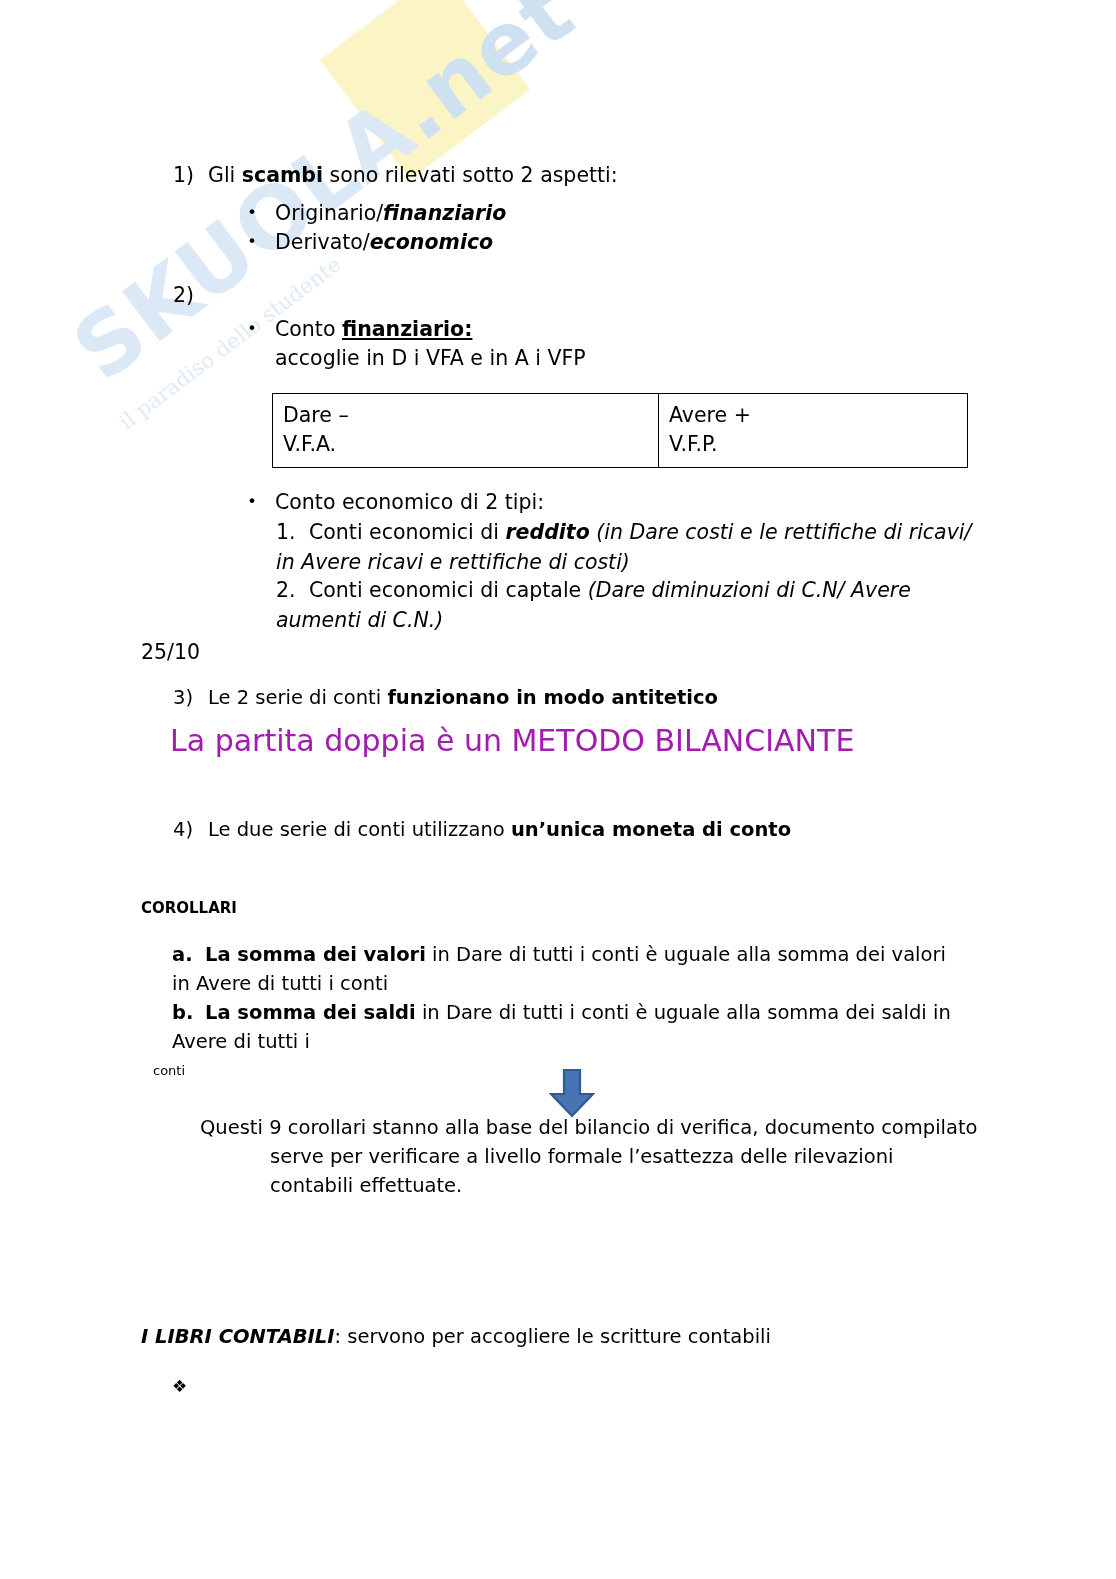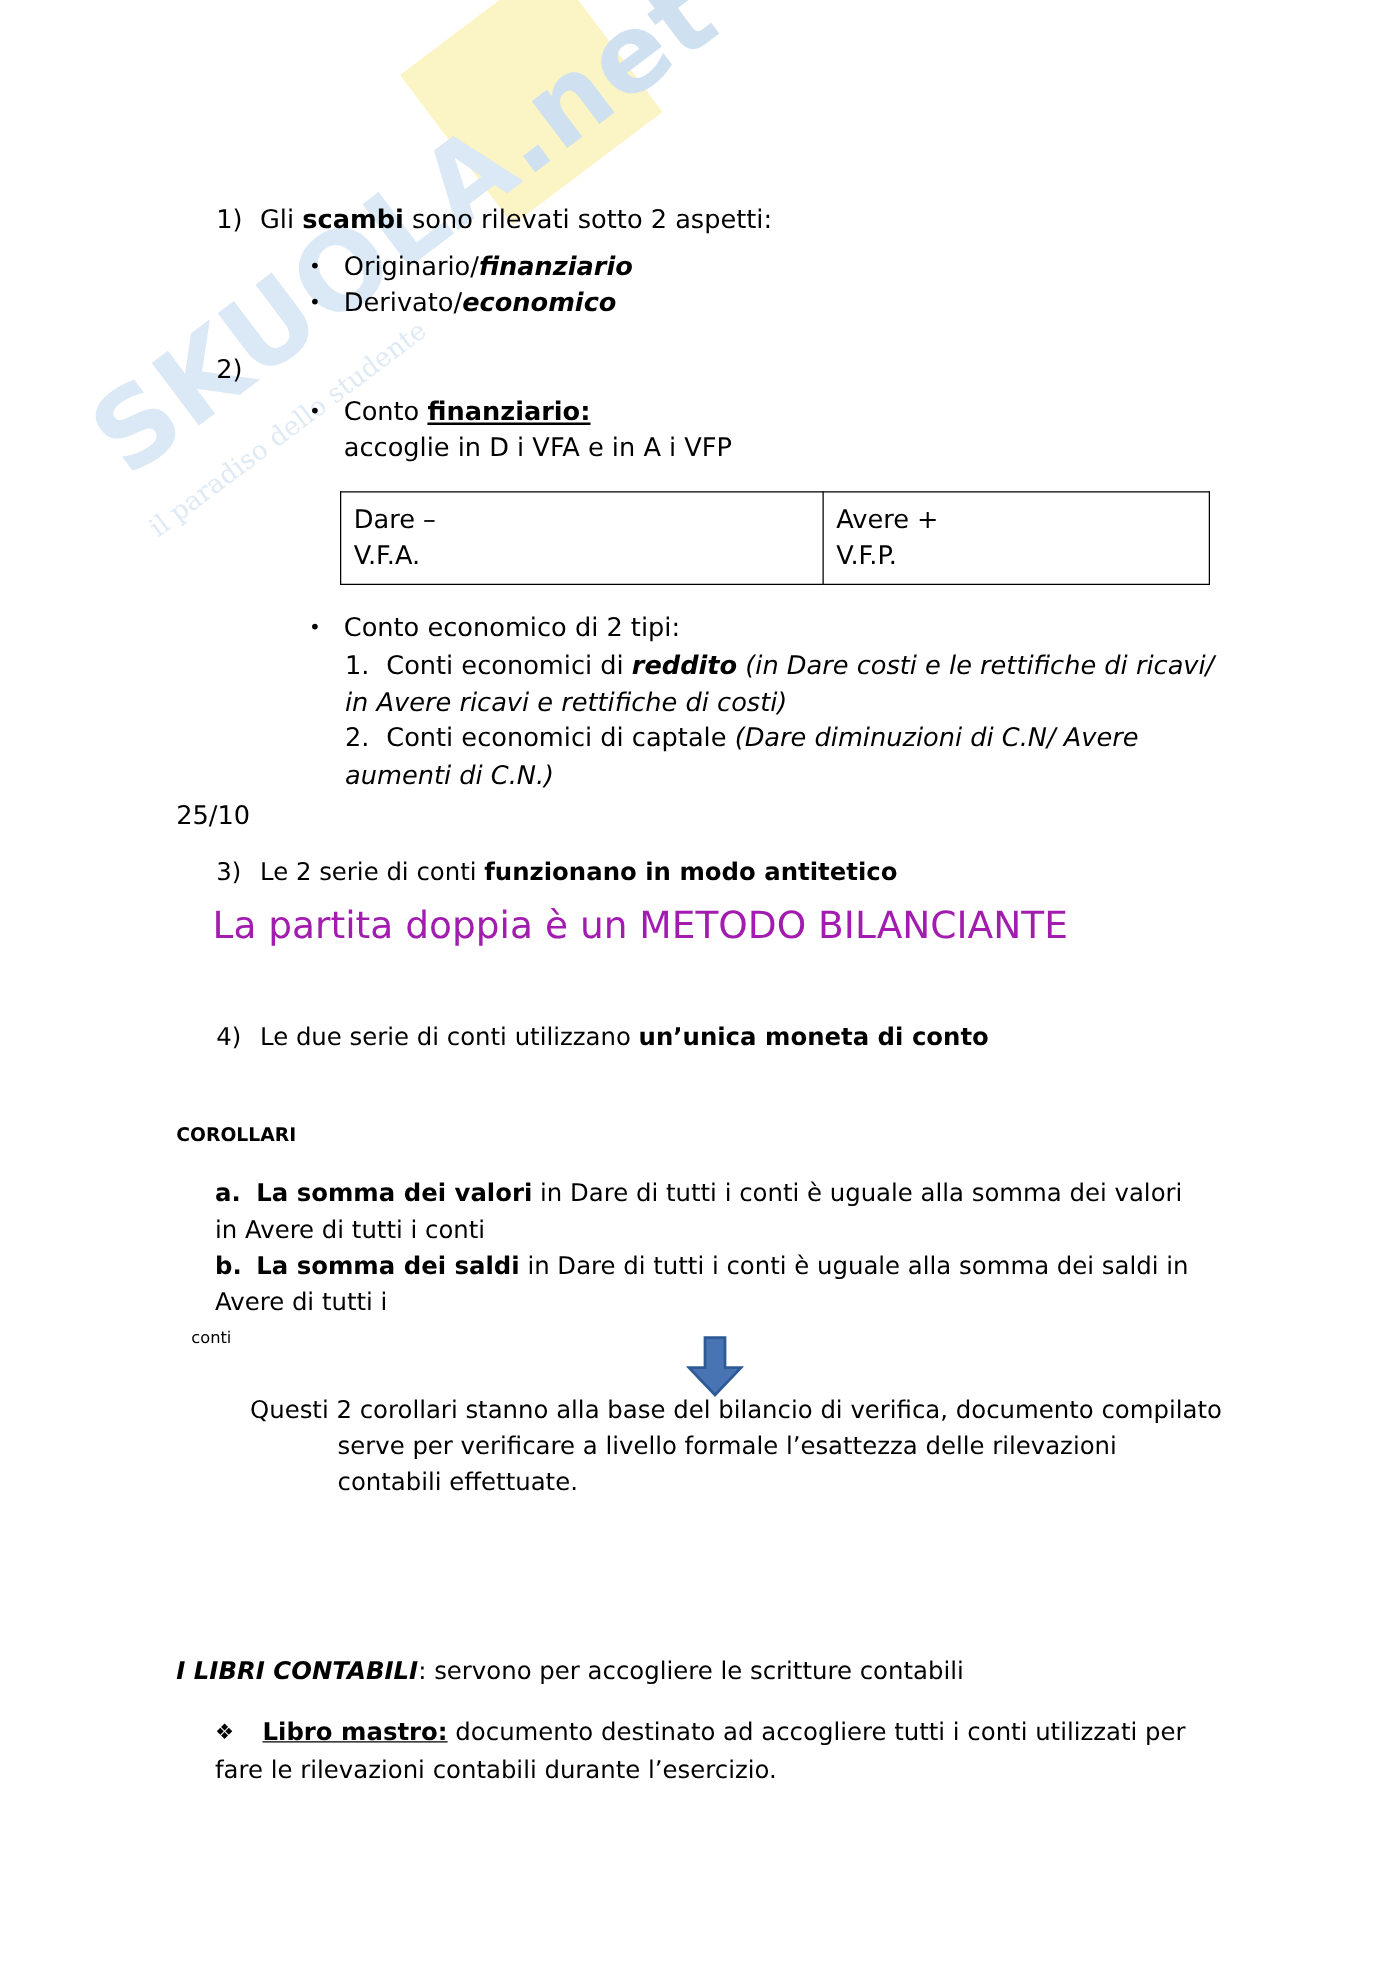--- a/index.html
+++ b/index.html
@@ -259,25 +259,24 @@
     </div>
 
     <div class="blk t" style="left:153px; top:1056px; font-size:13px;">conti</div>
 
     <div id="down-arrow" style="left:549px; top:1068px;">
       <svg width="46" height="50" viewBox="0 0 46 50">
         <polygon points="15,2 31,2 31,26 44,26 23,48 2,26 15,26" fill="#4874b4" stroke="#2e5b96" stroke-width="2.2"></polygon>
       </svg>
     </div>
 
-    <div class="blk t wrap" style="left:270px; top:1113px; width:712px; font-size:19.5px; line-height:29px; text-indent:-70px;">Questi 2 corollari stanno alla base del bilancio di verifica, documento compilato serve per verificare a livello formale l’esattezza delle rilevazioni contabili effettuate.</div>
+    <div class="blk t wrap" style="left:270px; top:1113px; width:712px; font-size:19.5px; line-height:29px; text-indent:-70px;">Questi 9 corollari stanno alla base del bilancio di verifica, documento compilato serve per verificare a livello formale l’esattezza delle rilevazioni contabili effettuate.</div>
 
     <div class="blk t" style="left:141px; top:1322px; font-size:19.5px;">
       <span class="biu">I LIBRI CONTABILI</span><span>: servono per accogliere le scritture contabili</span>
     </div>
 
     <div class="blk t wrap" style="left:172px; top:1371px; width:790px; font-size:19.5px; line-height:30px;">
       <span class="dia-mark">❖</span>
-      <span class="dia-body"><span class="bu">Libro mastro:</span><span> documento destinato ad accogliere tutti i conti utilizzati per fare le rilevazioni contabili durante l’esercizio.</span></span>
     </div>
 
   </div>
 </div>
 
 </body></html>

